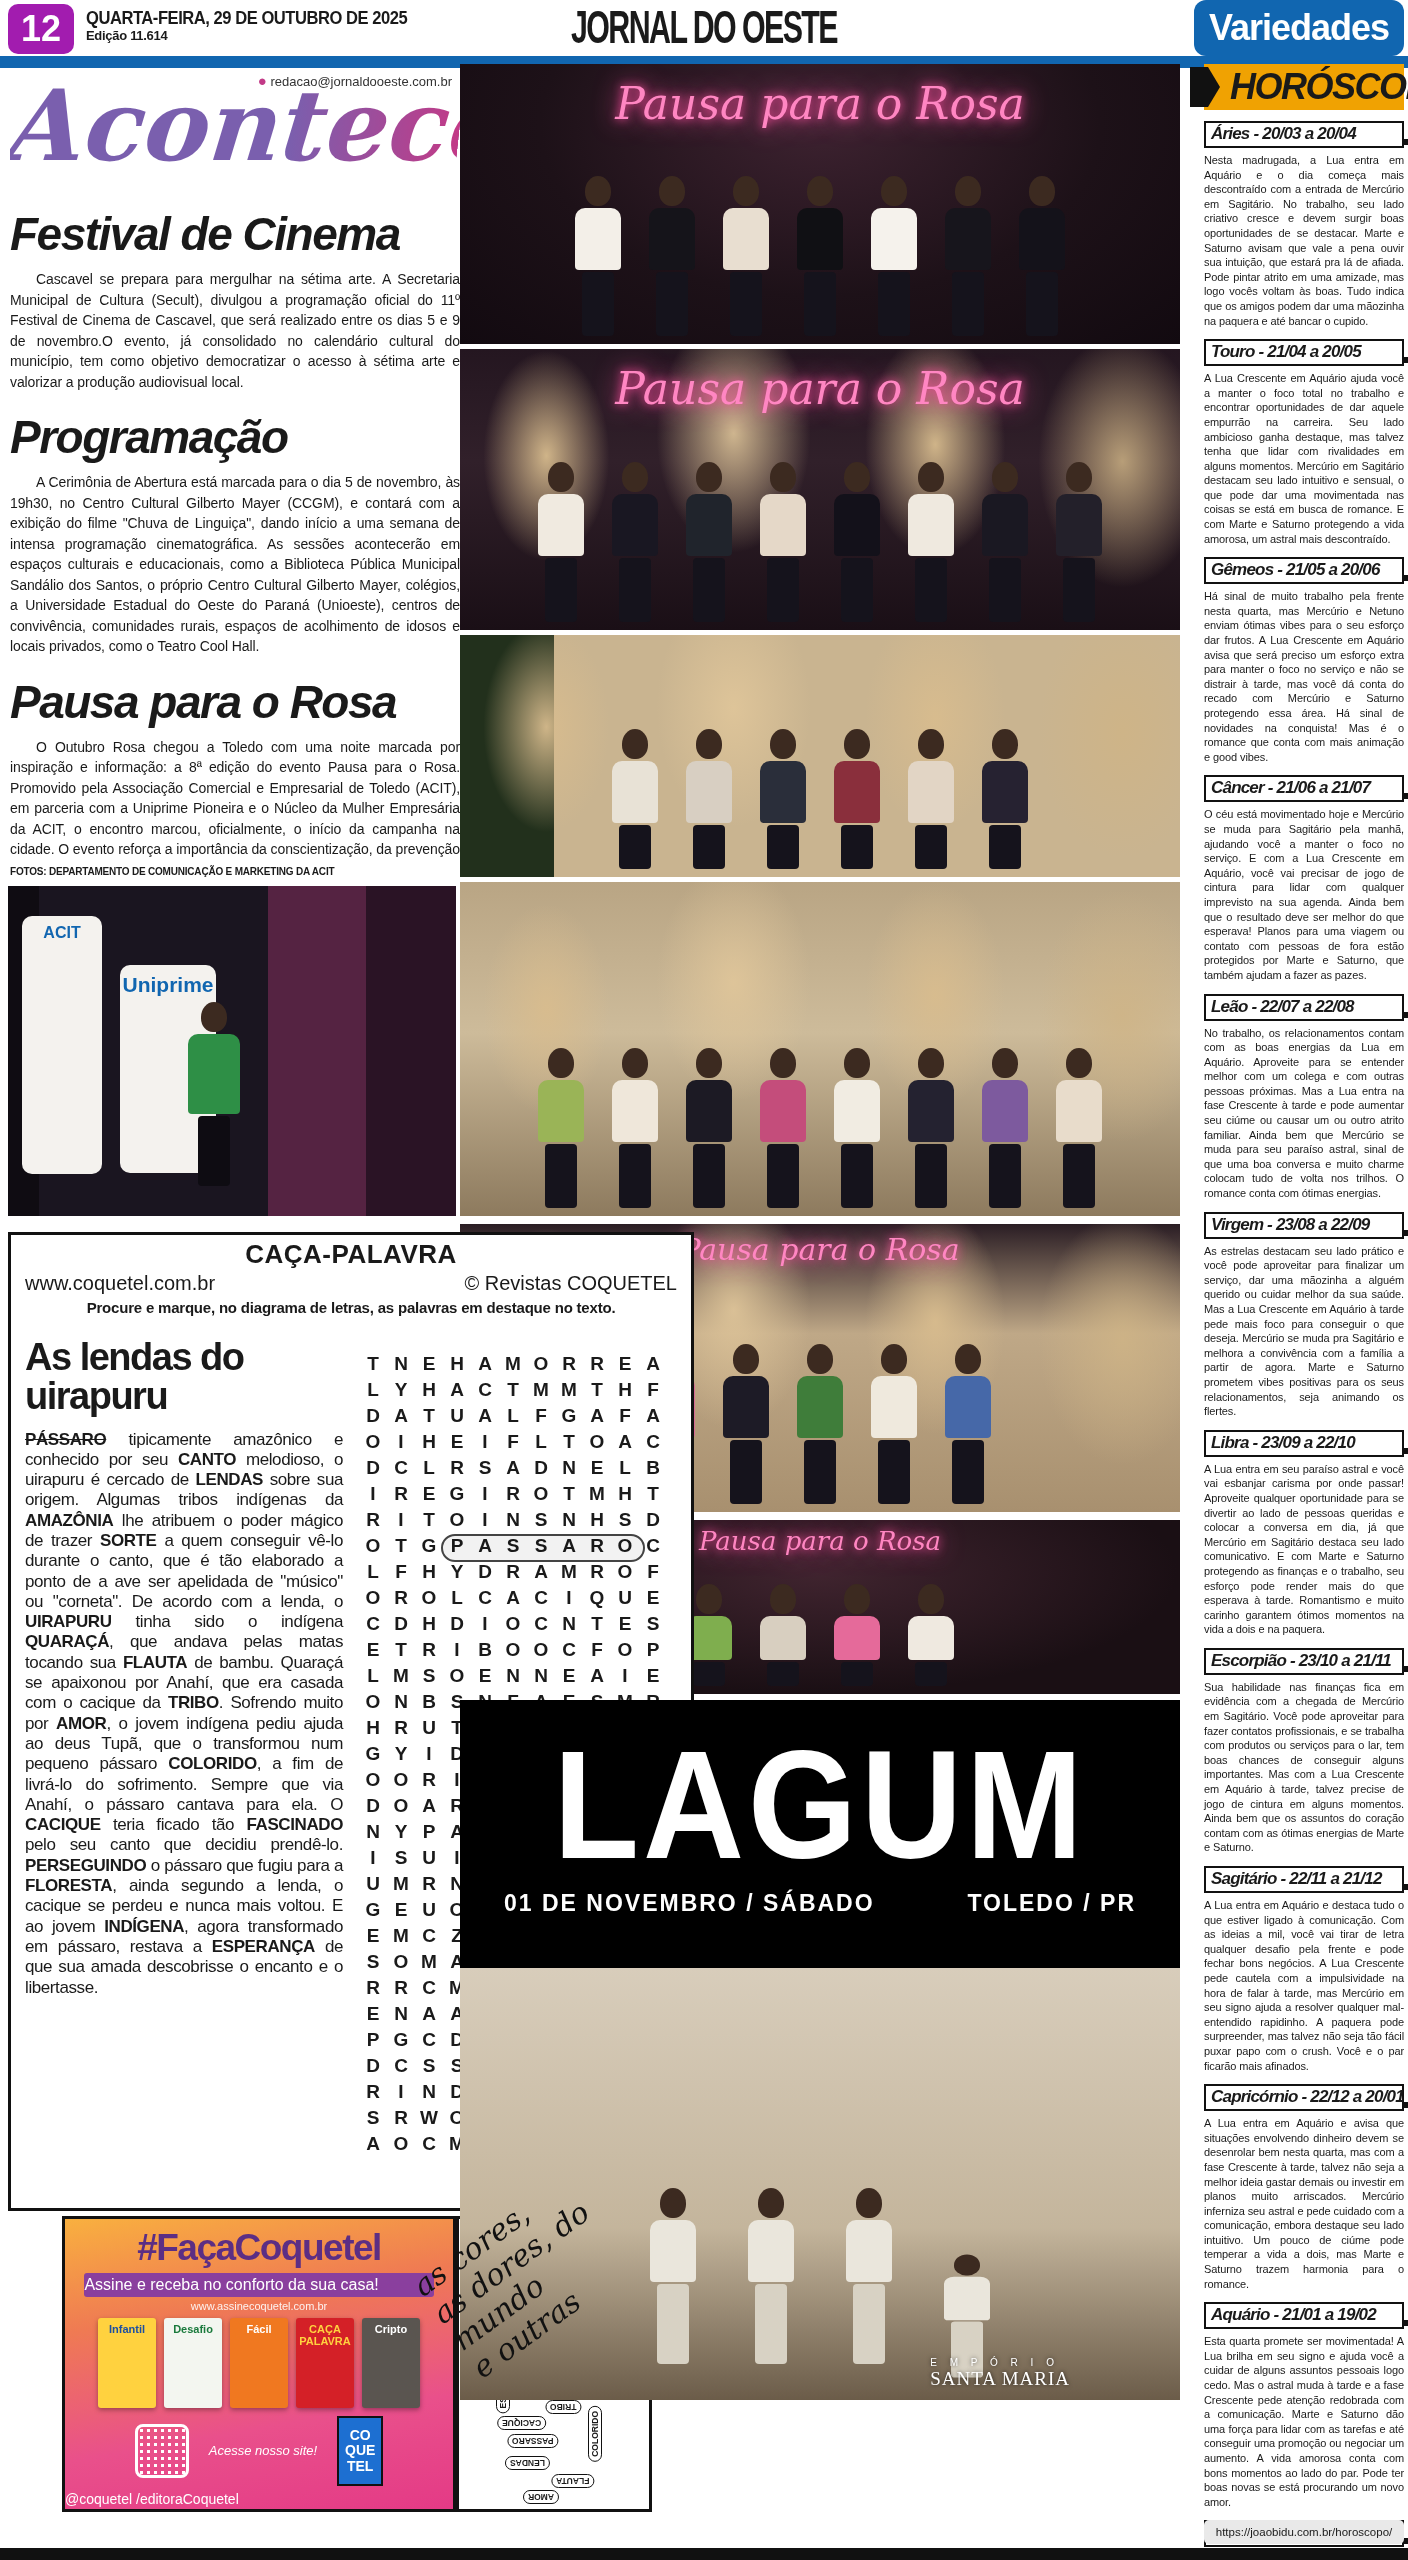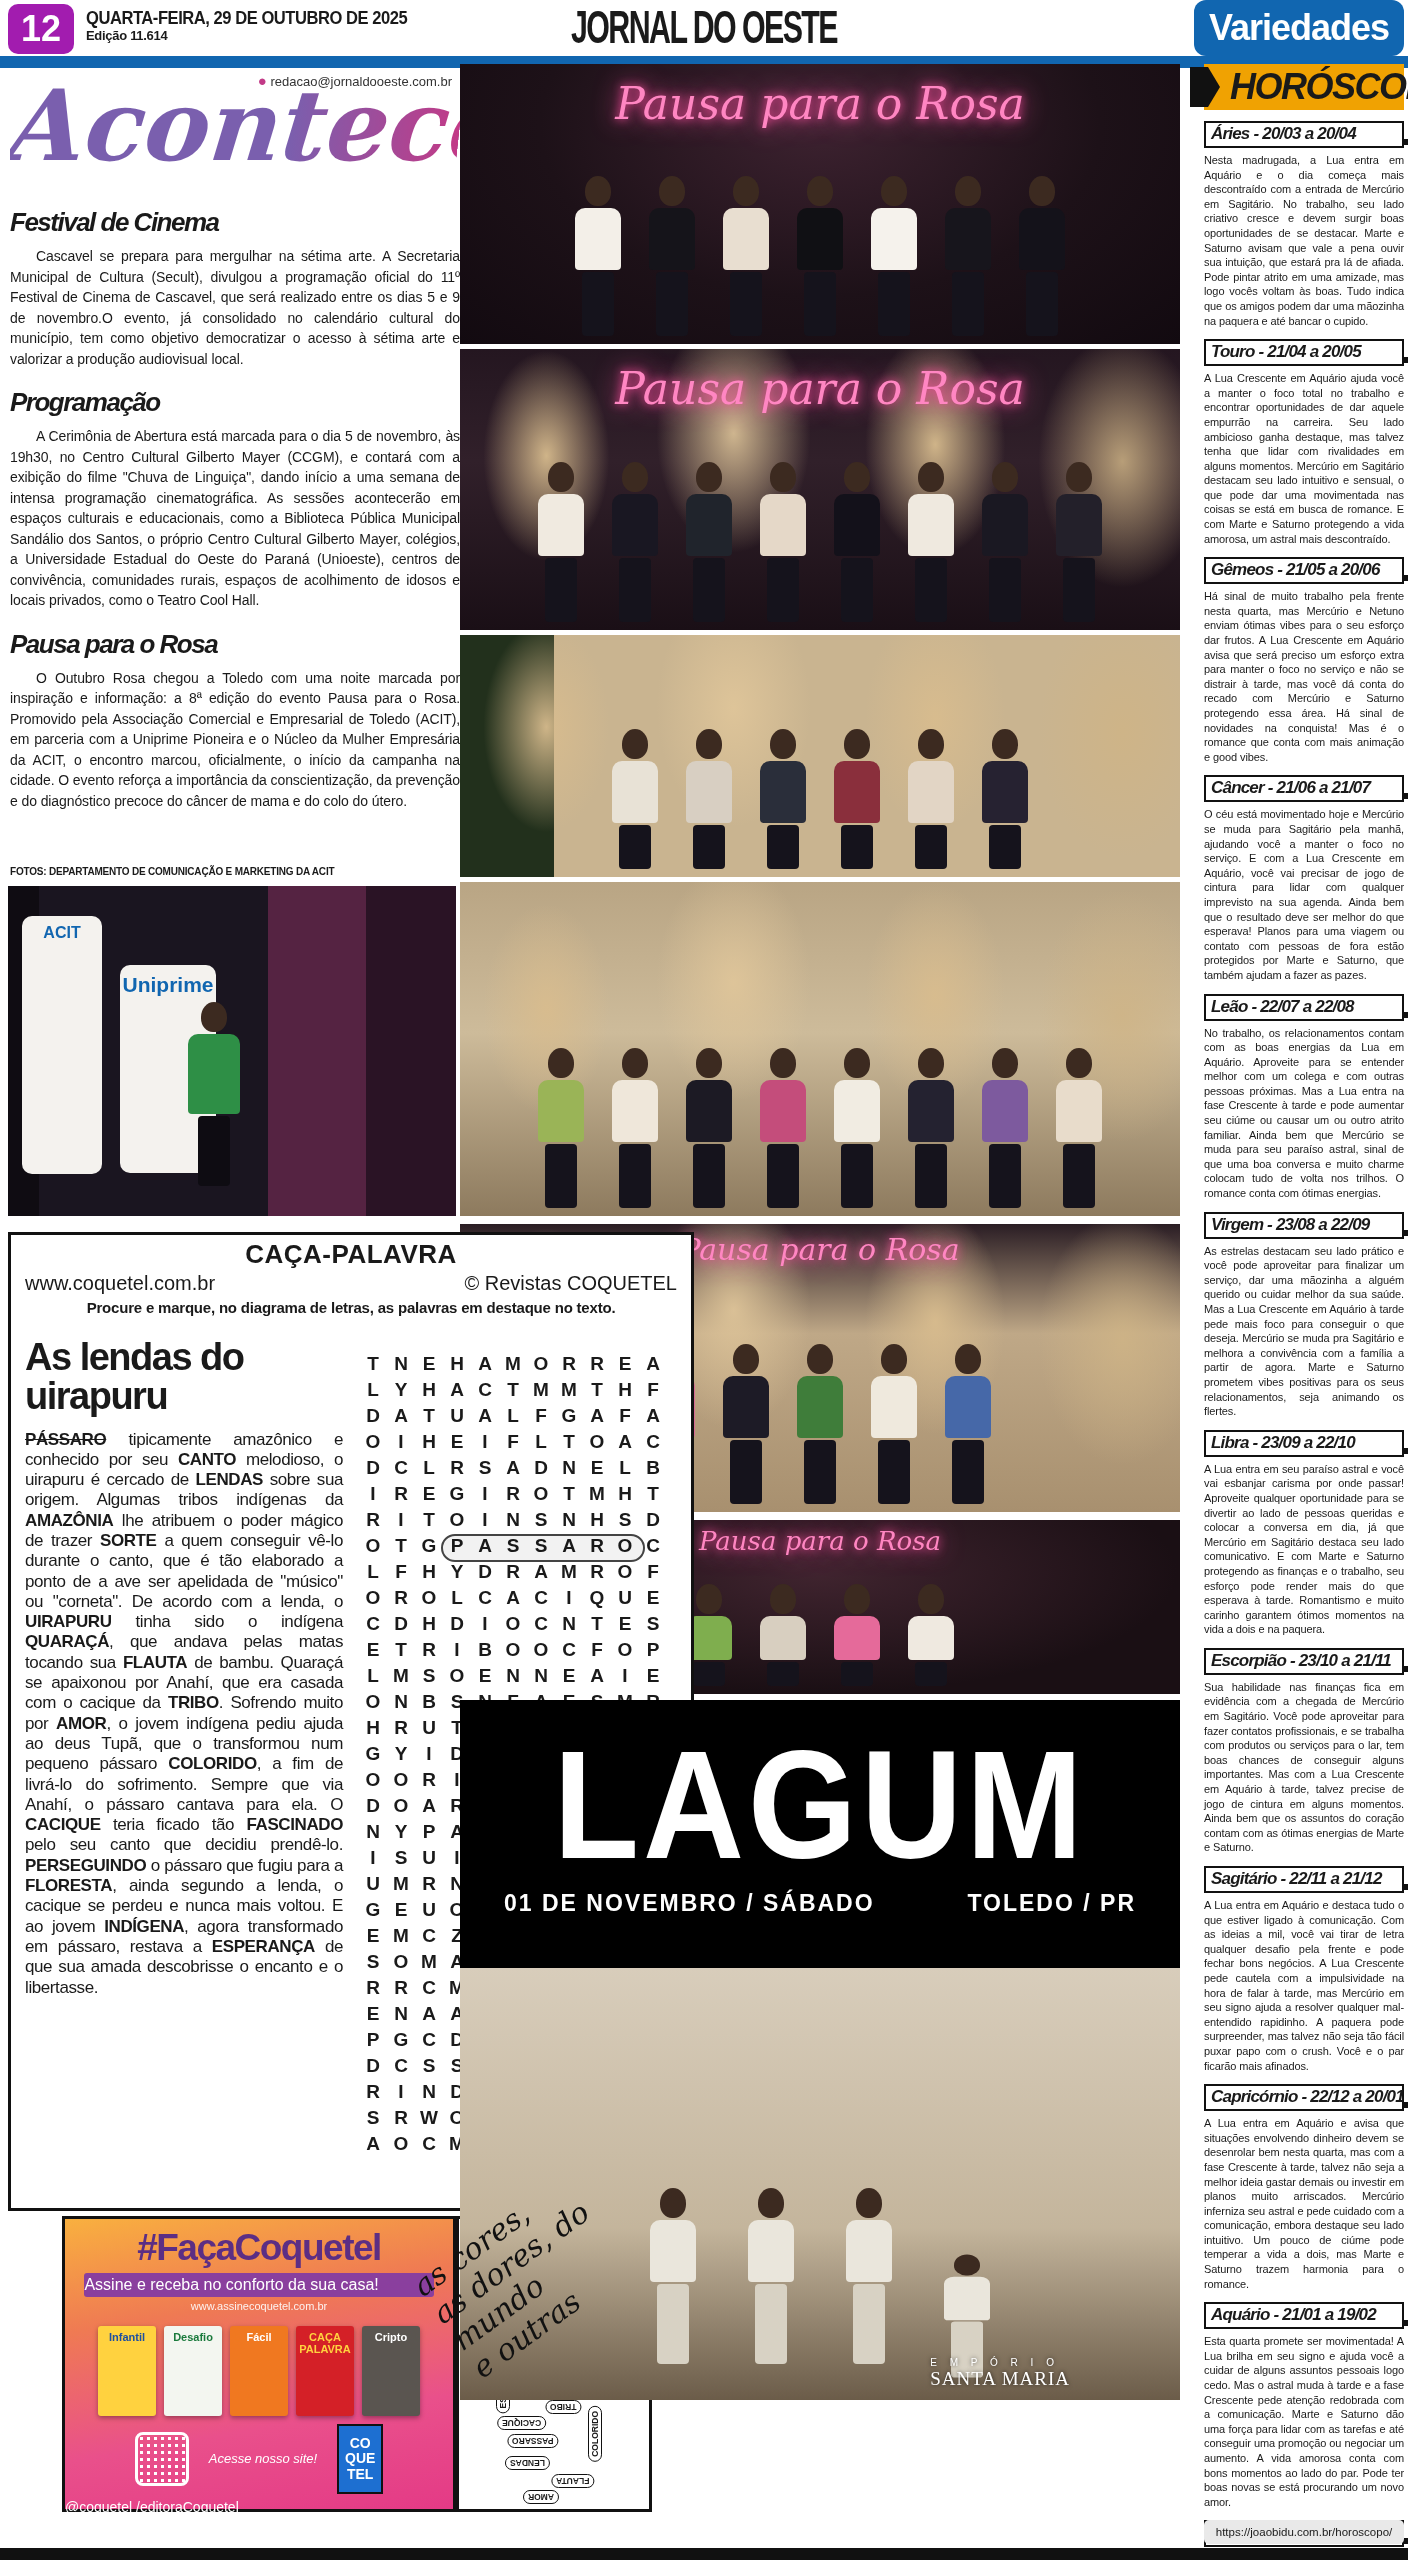--- a/index.html
+++ b/index.html
@@ -19,21 +19,21 @@
                border-radius:12px;color:#fff;font-weight:bold;font-size:36px;
                display:flex;align-items:center;justify-content:center;letter-spacing:-1px;}
   
   .leftcol{position:absolute;left:10px;top:62px;width:450px;height:796px;overflow:hidden;}
   .acontece{font-family:"DejaVu Serif",serif;font-style:italic;font-weight:bold;font-size:98px;
             line-height:1.3;transform:skewX(-6deg);transform-origin:left;
             background:linear-gradient(90deg,#7a5fae 0%,#7a5fae 62%,#c23a87 100%);
             -webkit-background-clip:text;background-clip:text;color:transparent;white-space:nowrap;}
   .email{position:absolute;right:8px;top:10px;font-size:13px;color:#333;}
   .email .dot{color:#c23a87;font-size:15px;}
-  h2.article{font-style:italic;font-size:26px;font-weight:bold;letter-spacing:-1.5px;margin:18px 0 8px;}
+  h2.article{font-style:italic;font-size:46px;font-weight:bold;letter-spacing:-1.5px;margin:18px 0 8px;}
   p.article{font-size:14px;line-height:20.5px;text-align:justify;text-indent:26px;margin:0;letter-spacing:-0.1px;}
   .credit{position:absolute;left:10px;top:866px;font-size:10px;font-weight:bold;letter-spacing:-0.2px;}
   
   .photo{position:absolute;overflow:hidden;}
   .fans{position:absolute;inset:0;background-image:
     radial-gradient(ellipse 90px 150px at 12% 38%,rgba(216,188,142,.95),transparent 70%),
     radial-gradient(ellipse 110px 170px at 38% 30%,rgba(224,198,154,.9),transparent 70%),
     radial-gradient(ellipse 100px 160px at 66% 34%,rgba(216,188,142,.95),transparent 70%),
     radial-gradient(ellipse 120px 180px at 92% 40%,rgba(207,180,134,.85),transparent 70%);}
   .neon{position:absolute;top:14px;left:0;right:0;text-align:center;
@@ -84,21 +84,21 @@
   .cp-grid-row span{width:20px;text-align:center;font-weight:bold;font-size:19px;}
   .cp-circle{position:absolute;border:2px solid #444;border-radius:14px;background:rgba(0,0,0,.05);}
   .cp-pagenum{position:absolute;right:22px;top:942px;font-weight:bold;font-size:16px;}
   
   .fc-ad{position:absolute;left:62px;top:2216px;width:388px;height:290px;border:3px solid #111;
          background:linear-gradient(170deg,#f9b03f 0%,#ef7a53 32%,#e9508b 68%,#e43a86 100%);}
   .fc-title{text-align:center;color:#5c2e84;font-weight:bold;font-size:37px;margin-top:8px;letter-spacing:-1.5px;}
   .fc-strip{margin:4px auto 0;width:90%;background:#8a3f9e;color:#fff;
             font-size:16px;padding:3px 0;border-radius:3px;}
   .fc-site{text-align:center;color:#fff;font-size:11px;margin-top:3px;opacity:.9;}
-  .fc-covers{display:flex;justify-content:center;gap:8px;margin-top:14px;}
+  .fc-covers{display:flex;justify-content:center;gap:8px;margin-top:6px;}
   .fc-cover{width:58px;height:84px;border-radius:3px;box-shadow:0 2px 5px rgba(0,0,0,.35);
             display:flex;align-items:flex-start;justify-content:center;text-align:center;
             font-weight:bold;font-size:11px;padding-top:6px;line-height:1.05;}
   .fc-bottom{display:flex;align-items:center;justify-content:center;gap:20px;margin-top:8px;}
   .fc-qr{width:48px;height:48px;border:3px solid #fff;border-radius:8px;
          background-image:radial-gradient(#fff 1.6px,transparent 1.8px);background-size:7px 7px;}
   .fc-access{color:#fff;font-size:13px;font-style:italic;line-height:1.1;text-align:center;}
   .fc-logo{width:42px;height:66px;background:#1d6fd1;border:2px solid #111;color:#fff;font-weight:bold;
            font-size:14px;line-height:1.1;display:flex;flex-direction:column;align-items:center;justify-content:center;}
   .fc-social{text-align:left;color:#fff;font-size:14px;margin-top:5px;}

